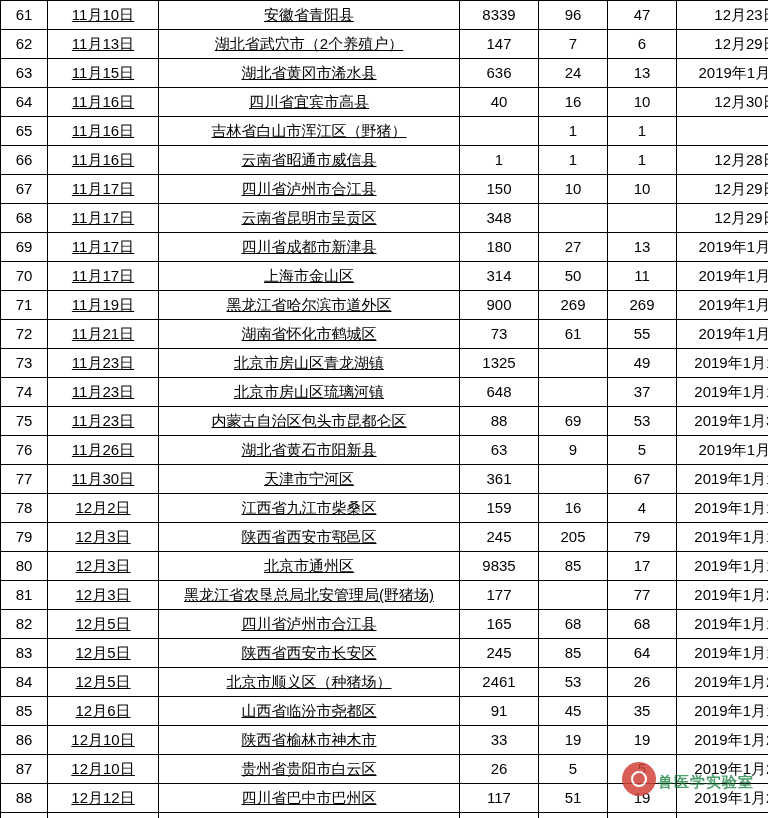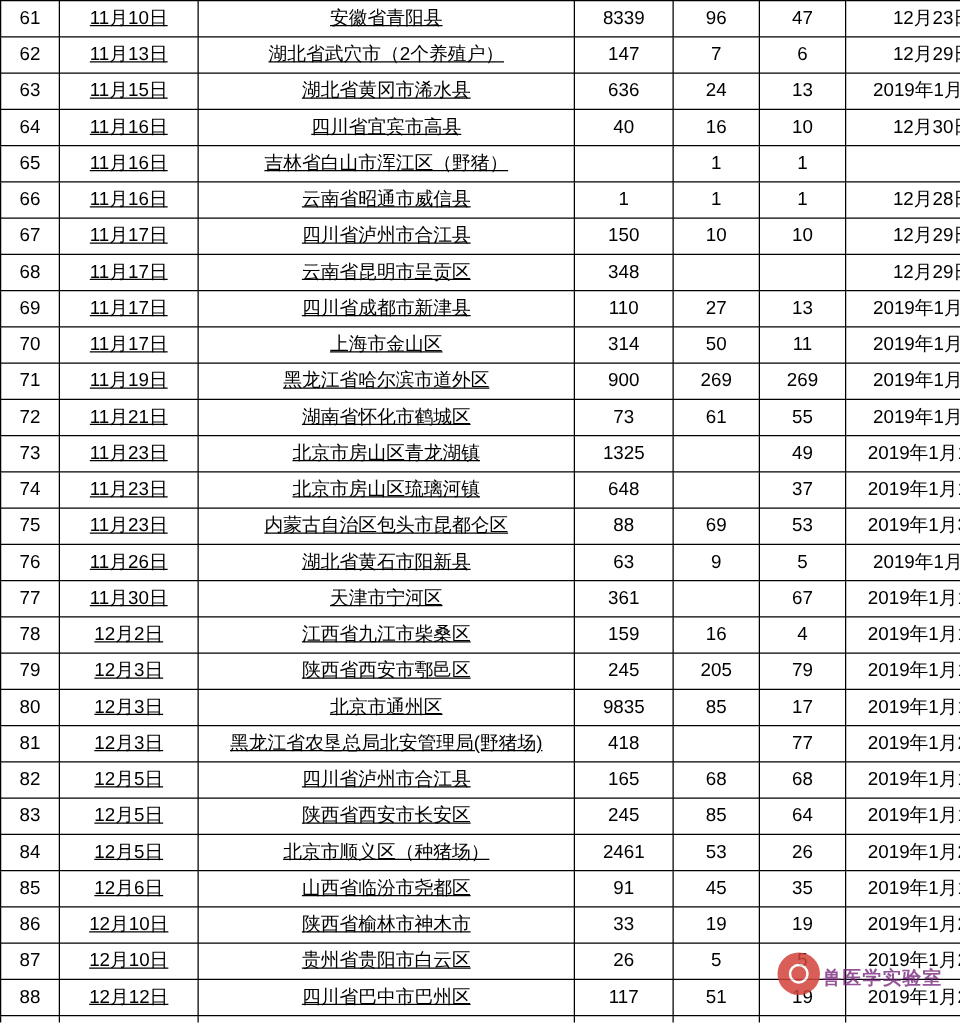--- a/index.html
+++ b/index.html
@@ -41,21 +41,21 @@
   td.c-place .wrap2 {
     display: block;
     line-height: 1.05;
     font-size: 15px;
   }
   .wm-text {
     position: absolute;
     right: 14px;
     bottom: 26px;
     font-size: 15px;
-    color: #701a75;
+    color: #15803d;
     font-weight: bold;
     letter-spacing: 1px;
     opacity: 0.75;
     white-space: nowrap;
   }
   .wm-circle {
     position: absolute;
     right: 112px;
     bottom: 22px;
     width: 34px;
@@ -150,21 +150,21 @@
       <td class="c-place">云南省昆明市呈贡区</td>
       <td class="c-n1">348</td>
       <td class="c-n2"></td>
       <td class="c-n3"></td>
       <td class="c-release">12月29日</td>
     </tr>
     <tr>
       <td class="c-index">69</td>
       <td class="c-date">11月17日</td>
       <td class="c-place">四川省成都市新津县</td>
-      <td class="c-n1">110</td>
+      <td class="c-n1">180</td>
       <td class="c-n2">27</td>
       <td class="c-n3">13</td>
       <td class="c-release">2019年1月2日</td>
     </tr>
     <tr>
       <td class="c-index">70</td>
       <td class="c-date">11月17日</td>
       <td class="c-place">上海市金山区</td>
       <td class="c-n1">314</td>
       <td class="c-n2">50</td>
@@ -260,21 +260,21 @@
       <td class="c-n2">85</td>
       <td class="c-n3">17</td>
       <td class="c-release">2019年1月15日</td>
     </tr>
     <tr>
       <td class="c-index">81</td>
       <td class="c-date">12月3日</td>
       <td class="c-place">
           <span class="wrap2">黑龙江省农垦总局北安管理局(野猪场)</span>
         </td>
-      <td class="c-n1">418</td>
+      <td class="c-n1">177</td>
       <td class="c-n2"></td>
       <td class="c-n3">77</td>
       <td class="c-release">2019年1月24日</td>
     </tr>
     <tr>
       <td class="c-index">82</td>
       <td class="c-date">12月5日</td>
       <td class="c-place">四川省泸州市合江县</td>
       <td class="c-n1">165</td>
       <td class="c-n2">68</td>

